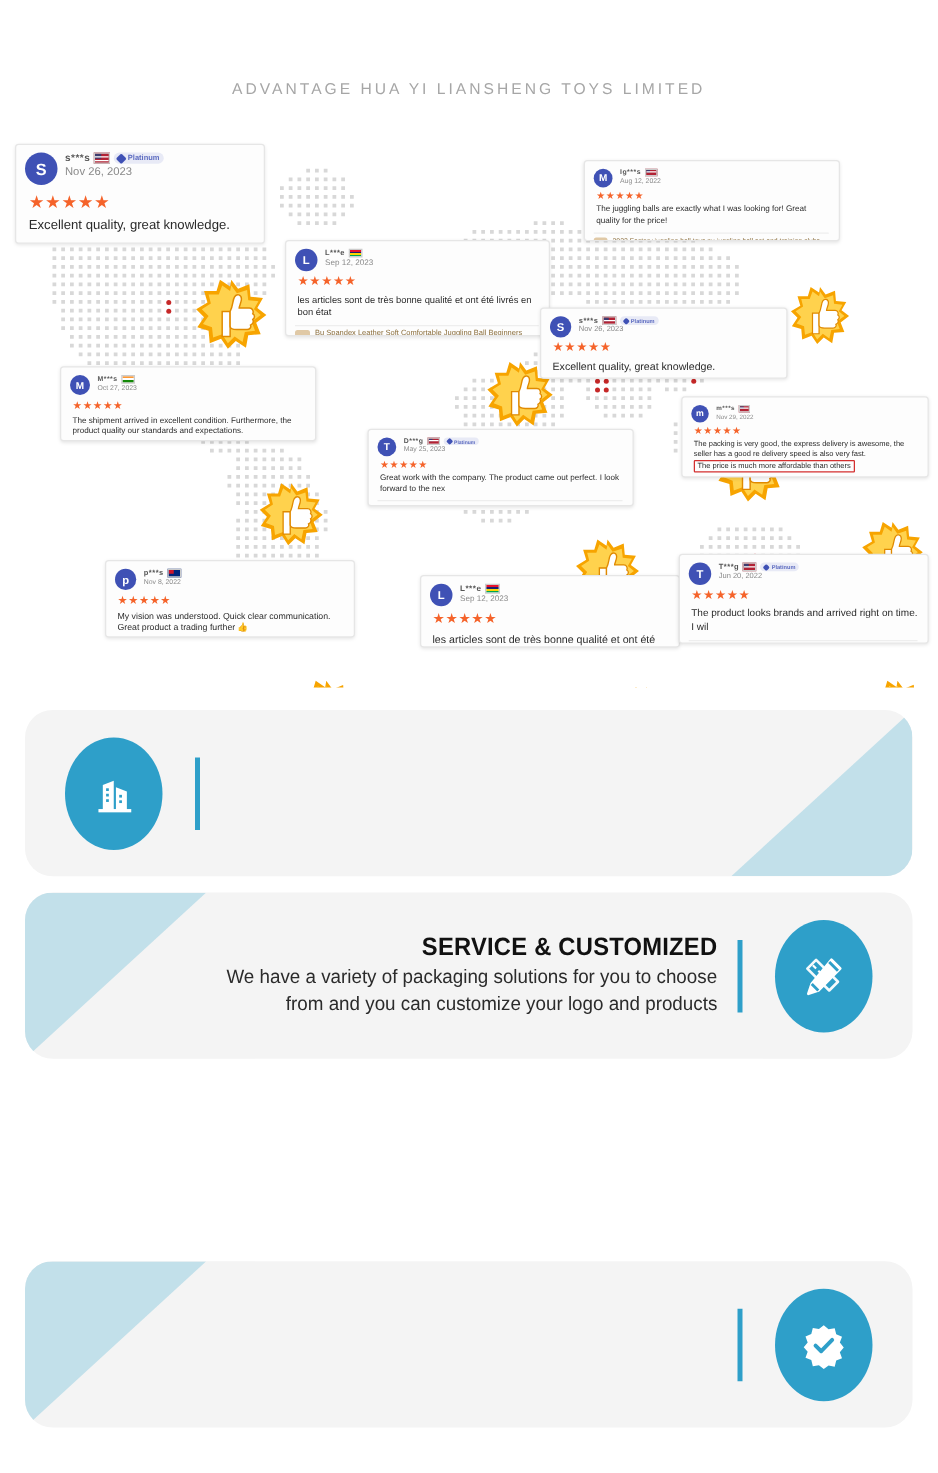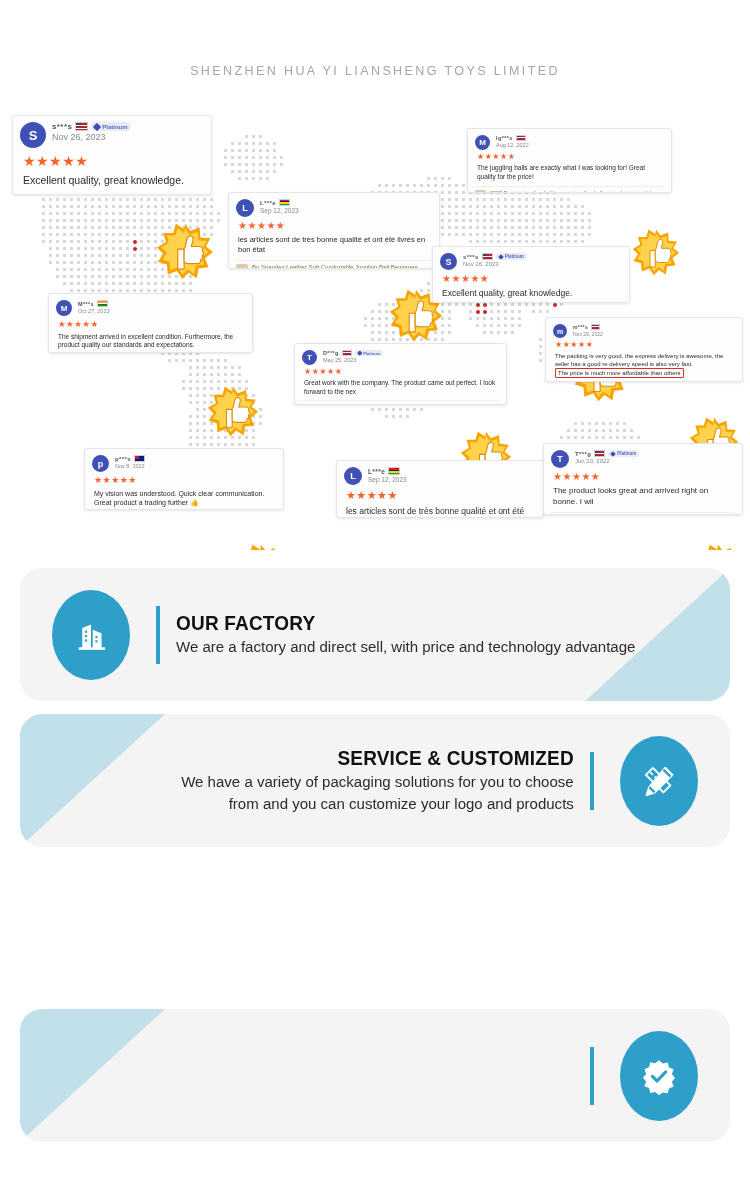--- a/index.html
+++ b/index.html
@@ -140,21 +140,21 @@
   .rtl .btitle { transform-origin: right; }
   .bdesc { font-size: 15.5px; color: #2b2b2b; line-height: 1.3; transform: scaleX(0.97); transform-origin: left; }
   .rtl .bdesc { transform-origin: right; }
 </style>
 </head>
 <body>
 
 <div id="page">
 
   <div class="header">
-    <div class="sub-title">SHENZHEN HUA YI LIANSHENG TOYS LIMITED</div>
+    <div class="sub-title">ADVANTAGE HUA YI LIANSHENG TOYS LIMITED</div>
   </div>
 
   <div class="map-area">
     <div class="map-dots" id="map-dots">
         <i class="mdot" style="left:245px;top:35px"></i>
         <i class="mdot" style="left:252px;top:35px"></i>
         <i class="mdot" style="left:259px;top:35px"></i>
         <i class="mdot" style="left:231px;top:42px"></i>
         <i class="mdot" style="left:238px;top:42px"></i>
         <i class="mdot" style="left:245px;top:42px"></i>
@@ -1854,21 +1854,21 @@
             <span class="flag flag-us" style="width:11px;height:7px;"></span>
             <span class="badge-plat" style="font-size:4.5px;height:7px;">
               <span class="diamond" style="width:4px;height:4px;"></span>
               <span>Platinum</span>
             </span>
           </div>
           <div class="rdate" style="font-size:6px;">Jun 20, 2022</div>
         </div>
       </div>
       <div class="stars" style="font-size:10px;margin:4px 0 4px 2px;">★★★★★</div>
-      <div class="rtext" style="font-size:8px;margin-left:2px;">The product looks great and arrived right on bonne. I wil</div>
+      <div class="rtext" style="font-size:8px;margin-left:2px;">The product looks brands and arrived right on time. I wil</div>
       <div class="prod-row" style="margin-top:4px;">
         
         
       </div>
     </div>
   </div>
 
   <div class="banner" style="top:568px;">
     <div class="wedge wedge-right"></div>
     <div class="bcontent ltr">
@@ -1880,24 +1880,20 @@
           <g fill="#2e9fc9">
               <rect x="17" y="19" width="2.5" height="2.5"></rect>
               <rect x="17" y="24" width="2.5" height="2.5"></rect>
               <rect x="17" y="29" width="2.5" height="2.5"></rect>
               <rect x="29" y="25" width="2.5" height="2.5"></rect>
               <rect x="29" y="30" width="2.5" height="2.5"></rect>
             </g>
         </svg>
       </div>
       <div class="accent-bar"></div>
-      <div class="btext">
-        <div class="btitle">OUR FACTORY</div>
-        <div class="bdesc">We are a factory and direct sell, with price and technology advantage</div>
-      </div>
     </div>
   </div>
 
   <div class="banner" style="top:714px;">
     <div class="wedge wedge-left"></div>
     <div class="bcontent rtl">
       <div class="icon-circle">
         <svg width="42" height="42" viewBox="0 0 48 48" fill="none" stroke="#fff" stroke-width="2.6" stroke-linejoin="round">
           <path d="M31 9 L39 17 L19 37 L10 40 L13 31 Z" fill="#fff" stroke="#fff"></path>
           <path d="M13 31 L19 37" stroke="#2e9fc9"></path>

